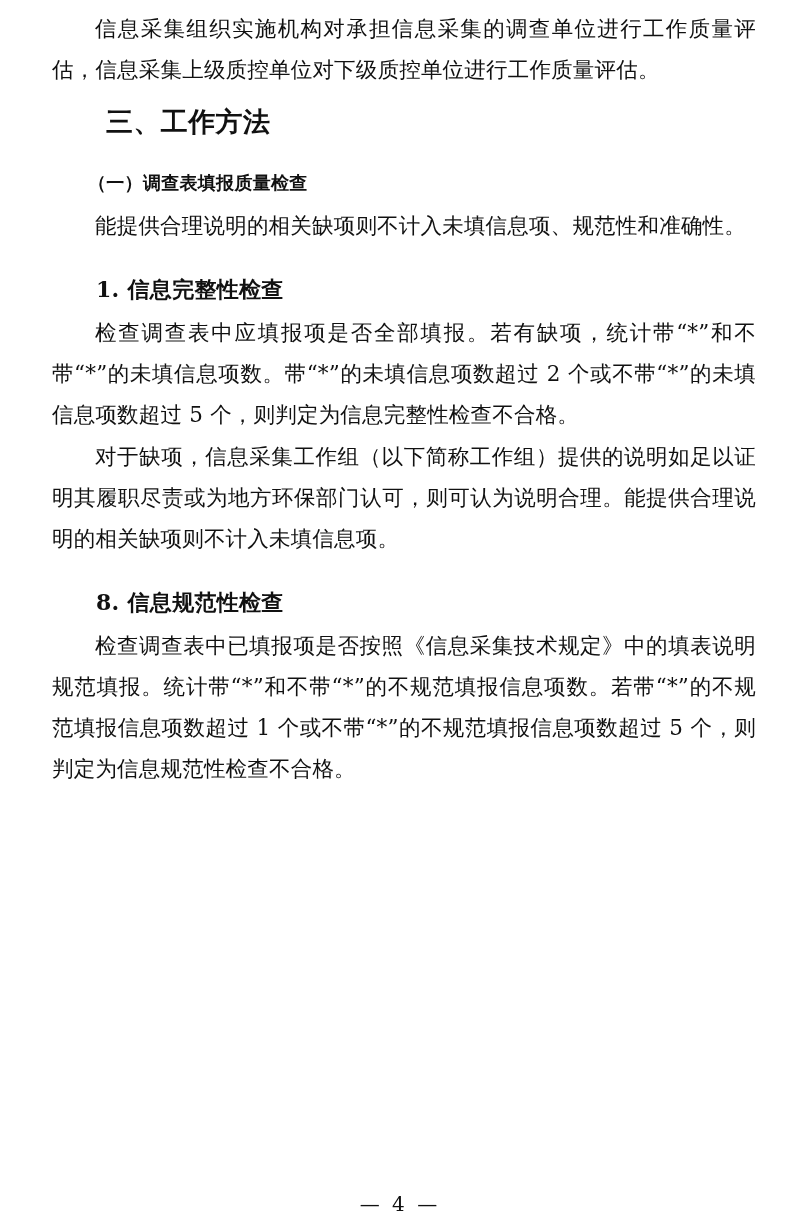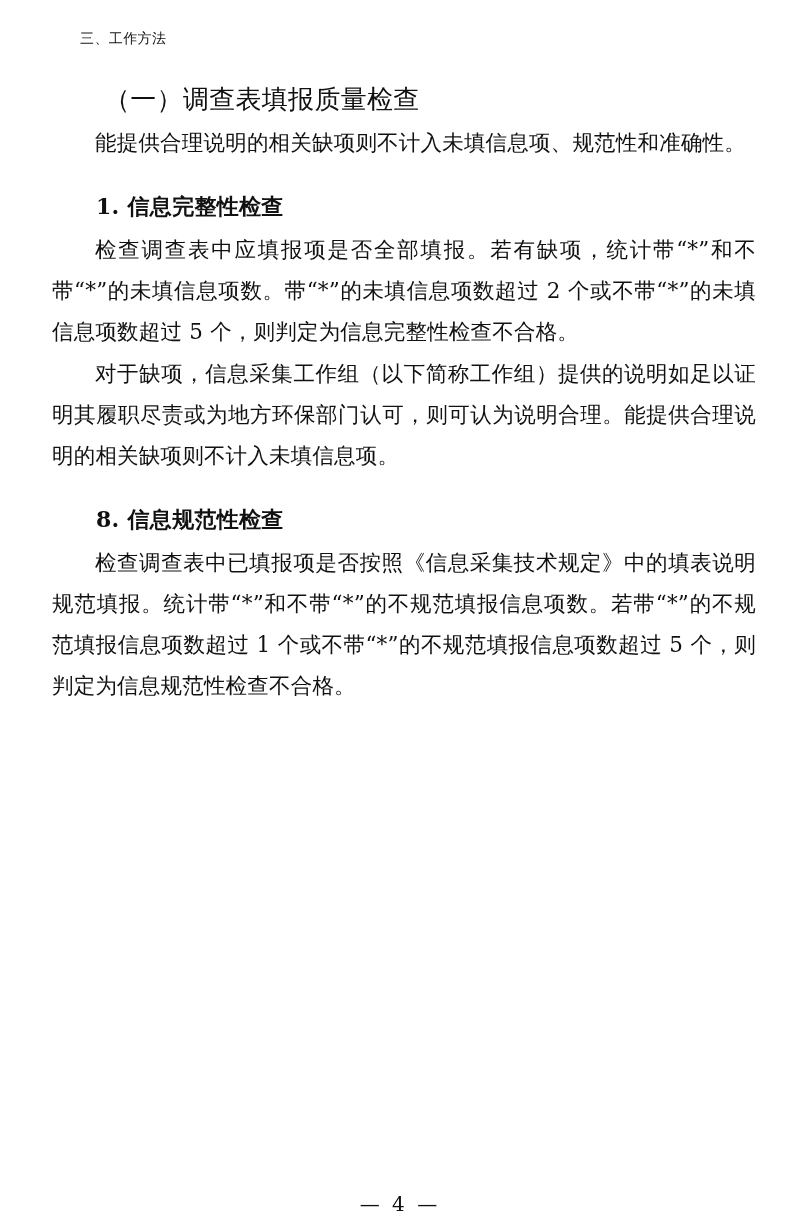--- a/index.html
+++ b/index.html
@@ -25,31 +25,31 @@
   .para {
     font-size: 21.5px;
     line-height: 41px;
     text-align: justify;
     text-justify: inter-ideograph;
     text-indent: 2em;
     margin: 0 0 1px 0;
     letter-spacing: 0.2px;
   }
   .heading {
-    font-size: 14px;
+    font-size: 27px;
     line-height: 41px;
-    font-weight: normal;
+    font-weight: bold;
     text-indent: 2em;
     margin: 4px 0 20px 0;
     letter-spacing: 0.4px;
   }
   .subheading {
-    font-size: 26px;
+    font-size: 18px;
     line-height: 41px;
-    font-weight: normal;
+    font-weight: bold;
     text-indent: 2em;
     margin: 3px 0 2px 0;
     letter-spacing: 0.3px;
   }
   .numbered {
     font-size: 22px;
     line-height: 41px;
     font-weight: bold;
     text-indent: 2em;
     margin: 23px 0 2px 0;
@@ -66,20 +66,21 @@
     letter-spacing: 3px;
     color: #111111;
     font-family: "DejaVu Serif", "Liberation Serif", serif;
   }
 </style>
 </head>
 <body>
 
 <div class="page">
 
+  <p class="para">信息采集组织实施机构对承担信息采集的调查单位进行工作质量评估，信息采集上级质控单位对下级质控单位进行工作质量评估。</p>
 
   <div class="spacer-sm"></div>
 
   <h2 class="heading">三、工作方法</h2>
 
   <h3 class="subheading">（一）调查表填报质量检查</h3>
 
 
   <p class="para">能提供合理说明的相关缺项则不计入未填信息项、规范性和准确性。</p>
 

